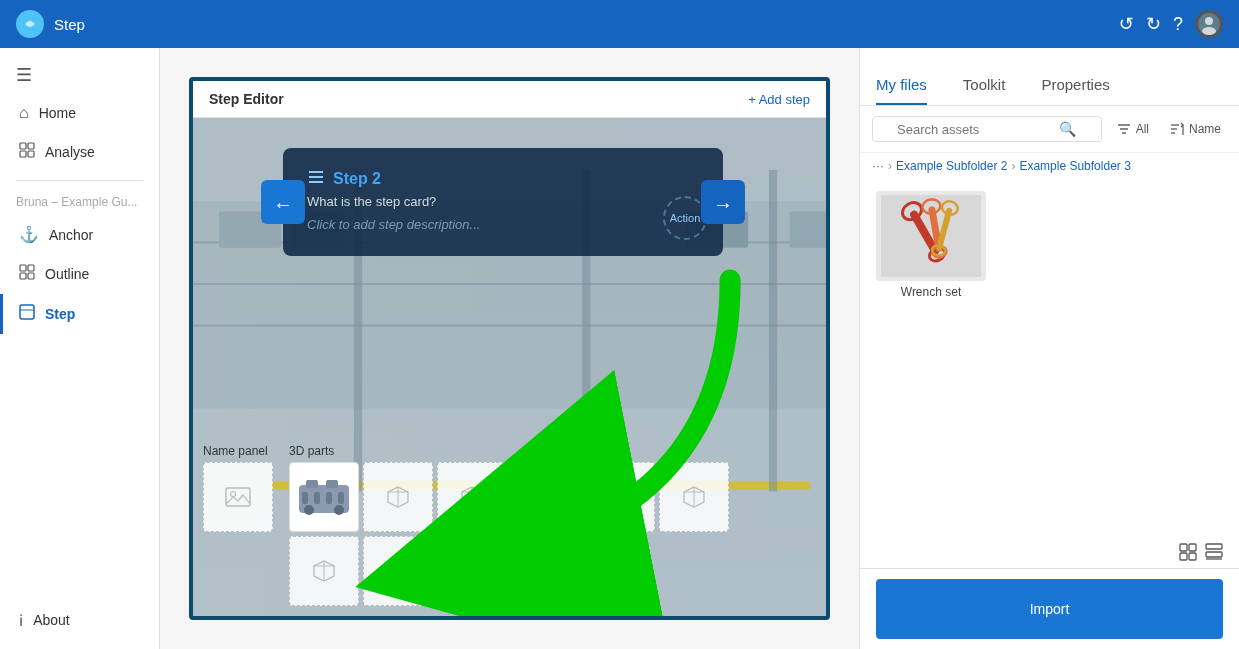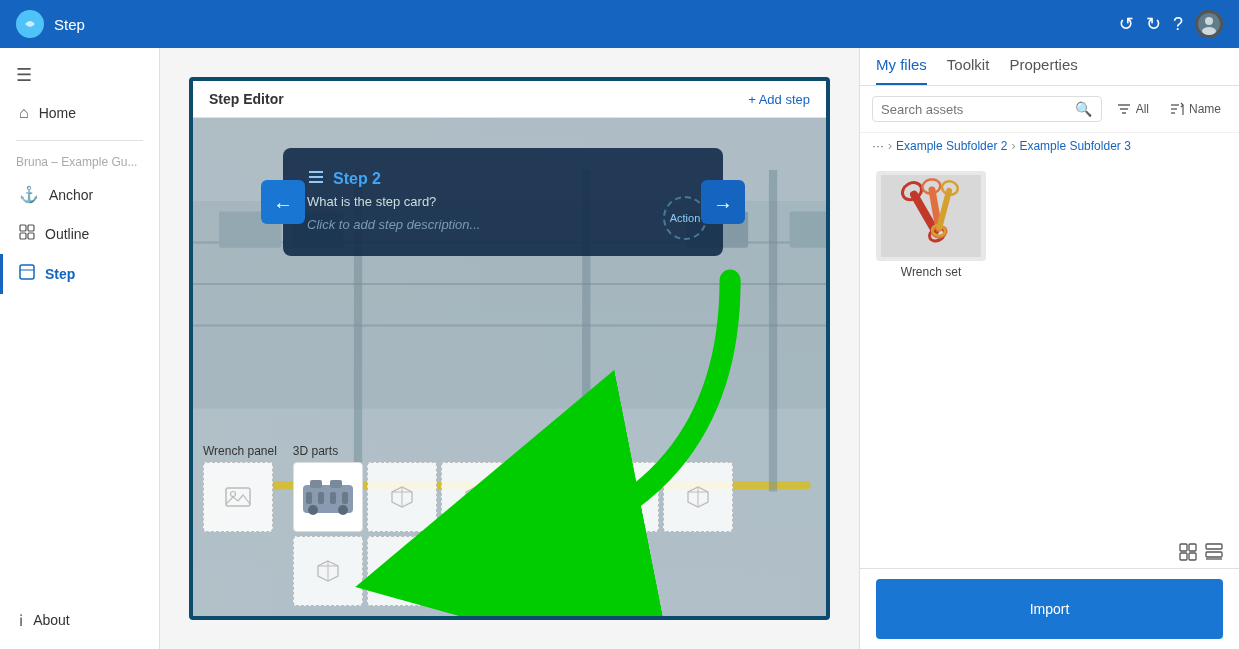--- a/index.html
+++ b/index.html
@@ -187,22 +187,22 @@
     .right-panel {
       width: 380px;
       background: #fff;
       border-left: 1px solid #e0e0e0;
       display: flex;
       flex-direction: column;
     }
     .right-panel-tabs {
       display: flex;
       align-items: center;
-      padding: 8px 16px 0;
-      gap: 20px;
+      padding: 28px 16px 0;
+      gap: 36px;
       border-bottom: 1px solid #e0e0e0;
     }
     .right-tab {
       font-size: 15px;
       color: #555;
       padding-bottom: 10px;
       cursor: pointer;
       border-bottom: 2px solid transparent;
     }
     .right-tab.active {
@@ -214,21 +214,21 @@
       display: flex; align-items: center;
       padding: 10px 12px;
       gap: 8px;
       border-bottom: 1px solid #f0f0f0;
     }
     .search-box {
       flex: 1;
       display: flex; align-items: center;
       border: 1px solid #ddd;
       border-radius: 4px;
-      padding: 4px 8px;
+      padding: 4px 24px;
       gap: 4px;
       background: #fff;
     }
     .search-input {
       border: none; outline: none;
       font-size: 13px; color: #666;
       width: 100%;
       background: transparent;
     }
     .filter-btn {
@@ -313,20 +313,31 @@
 </div>
 
 <div class="main-layout">
 
   <div class="sidebar">
     <div class="sidebar-menu-icon">☰</div>
     <div class="sidebar-item">
       <span class="sidebar-item-icon">⌂</span>
       <span>Home</span>
     </div>
+    <div class="sidebar-item">
+      <span class="sidebar-item-icon">
+        <svg width="16" height="16" viewBox="0 0 16 16">
+            <rect x="1" y="1" width="6" height="6" rx="1" fill="none" stroke="#555" stroke-width="1.2"></rect>
+            <rect x="9" y="1" width="6" height="6" rx="1" fill="none" stroke="#555" stroke-width="1.2"></rect>
+            <rect x="1" y="9" width="6" height="6" rx="1" fill="none" stroke="#555" stroke-width="1.2"></rect>
+            <rect x="9" y="9" width="6" height="6" rx="1" fill="none" stroke="#555" stroke-width="1.2"></rect>
+          </svg>
+      </span>
+      <span>Analyse</span>
+    </div>
     <div class="sidebar-divider"></div>
     <div class="sidebar-label-muted">Bruna – Example Gu...</div>
     <div class="sidebar-item">
       <span class="sidebar-item-icon">⚓</span>
       <span>Anchor</span>
     </div>
     <div class="sidebar-item">
       <span class="sidebar-item-icon">
         <svg width="16" height="16" viewBox="0 0 16 16">
             <rect x="1" y="1" width="6" height="6" rx="1" fill="none" stroke="#555" stroke-width="1.2"></rect>
@@ -403,21 +414,21 @@
           <div class="step-description">Click to add step description...</div>
           <div class="step-action-btn">
             <span style="font-size:11px;">Action</span>
           </div>
           <div class="step-nav right" style="font-size:20px; color:#fff; font-weight:bold; position:absolute; right:-22px; top:50%; transform:translateY(-50%); width:44px; height:44px; background:#1565c0; border-radius:6px; display:flex; align-items:center; justify-content:center; cursor:pointer; z-index:2;">→</div>
         </div>
 
         <div style="position:absolute; bottom:10px; left:10px; display:flex; gap:16px;">
 
           <div>
-            <div style="font-size:12px; color:#333; margin-bottom:4px; font-weight:500;">Wrench panel</div>
+            <div style="font-size:12px; color:#333; margin-bottom:4px; font-weight:500;">Name panel</div>
             <div style="display:grid; grid-template-columns:70px; gap:4px;">
               <div class="panel-cell" style="background:rgba(255,255,255,0.88);">
                 <svg width="28" height="24" viewBox="0 0 28 24">
                   <rect x="2" y="3" width="24" height="18" rx="2" fill="none" stroke="#bbb" stroke-width="1.5"></rect>
                   <circle cx="9" cy="9" r="2.5" fill="none" stroke="#bbb" stroke-width="1.2"></circle>
                   <polyline points="2,19 9,12 14,16 19,10 26,19" fill="none" stroke="#bbb" stroke-width="1.2"></polyline>
                 </svg>
               </div>
             </div>
           </div>

